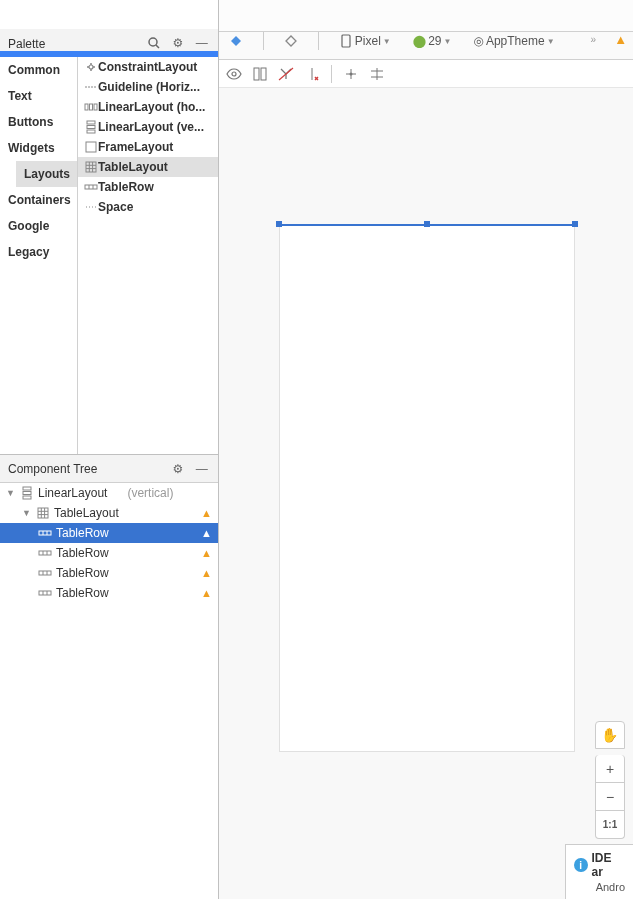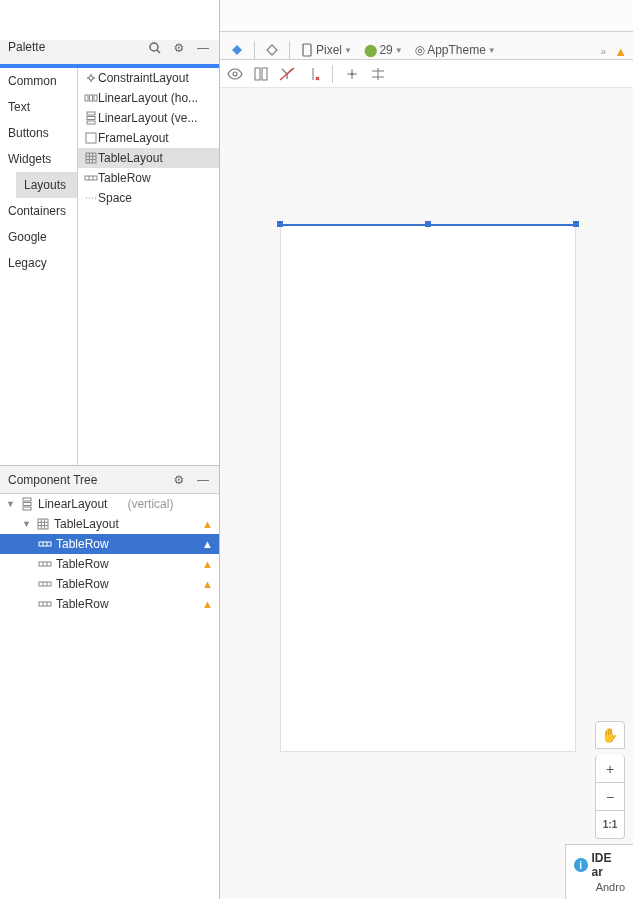--- a/index.html
+++ b/index.html
@@ -4,26 +4,26 @@
 <style>
 * { box-sizing: border-box; margin: 0; padding: 0; font-family: "Segoe UI", Arial, sans-serif; }
 body { width: 633px; height: 899px; background: #f5f5f5; font-size: 12px; color: #333; overflow: hidden; position: relative; }
 
 .top-blue-line { position: absolute; top: 0; left: 510px; width: 80px; height: 2px; background: #4a90e2; }
 
 .main-container { display: flex; height: 100%; }
 
 .left-panel { width: 220px; border-right: 1px solid #c0c0c0; background: #fff; display: flex; flex-direction: column; }
 
-.palette-header { height: 28px; display: flex; align-items: flex-start; padding: 0 8px; border-bottom: 4px solid #3b82f6; background: #f3f3f3; margin-top: 40px; }
+.palette-header { height: 28px; display: flex; align-items: flex-end; padding: 0 8px; border-bottom: 6px solid #3b82f6; background: #f3f3f3; margin-top: 29px; }
 .palette-title { flex: 1; font-size: 12px; }
 .palette-icons { display: flex; gap: 8px; align-items: center; }
 .icon-btn { width: 16px; height: 16px; display: flex; align-items: center; justify-content: center; cursor: pointer; color: #666; }
 
-.palette-body { display: flex; flex: 0 0 auto; height: 398px; border-bottom: 1px solid #c0c0c0; }
+.palette-body { display: flex; flex: 0 0 auto; height: 398px; border-bottom: 1px solid #c0c0c0; font-weight: bold; }
 .category-list { width: 78px; border-right: 1px solid #d0d0d0; background: #fff; }
 .category-item { padding: 6px 8px; cursor: pointer; font-size: 12px; }
 .category-item.selected { background: #e0e0e0; margin-left: 16px; }
 
 .widget-list { flex: 1; background: #fff; overflow: hidden; }
 .widget-item { display: flex; align-items: center; padding: 3px 6px; cursor: pointer; font-size: 12px; white-space: nowrap; overflow: hidden; }
 .widget-item.selected { background: #e0e0e0; }
 .widget-icon { width: 14px; height: 14px; flex-shrink: 0; display: flex; align-items: center; justify-content: center; color: #888; }
 
 .tree-header { height: 28px; display: flex; align-items: center; padding: 0 8px; border-bottom: 1px solid #d0d0d0; background: #f3f3f3; }
@@ -38,21 +38,21 @@
 .tree-icon { width: 14px; height: 14px; display: flex; align-items: center; justify-content: center; color: #888; }
 .tree-item.selected .tree-icon { color: #fff; }
 .tree-hint { color: #999; margin-left: 16px; }
 .tree-warning { margin-left: auto; color: #f0a020; font-size: 11px; }
 .tree-item.selected .tree-warning { color: #fff; }
 
 .right-panel { flex: 1; display: flex; flex-direction: column; background: #fcfcfc; position: relative; }
 
 .top-spacer { height: 32px; border-bottom: 1px solid #d0d0d0; }
 
-.design-toolbar { height: 28px; display: flex; align-items: flex-end; padding: 0 6px; border-bottom: 1px solid #d0d0d0; gap: 4px; background: #fafafa; }
+.design-toolbar { height: 28px; display: flex; align-items: flex-start; padding: 0 6px; border-bottom: 1px solid #d0d0d0; gap: 14px; background: #fafafa; }
 .toolbar-sep { width: 1px; height: 18px; background: #ccc; margin: 0 2px; }
 .toolbar-item { display: flex; align-items: center; gap: 2px; padding: 2px 4px; cursor: pointer; font-size: 12px; color: #555; }
 .toolbar-item svg { width: 14px; height: 14px; }
 .chevron-sm { font-size: 8px; color: #888; }
 .warn-tri { color: #f0a020; font-size: 13px; margin-left: auto; }
 
 .design-toolbar2 { height: 28px; display: flex; align-items: center; padding: 0 6px; border-bottom: 1px solid #e6e6e6; gap: 8px; background: #fff; }
 .tb2-icon { width: 18px; height: 18px; display: flex; align-items: center; justify-content: center; color: #777; cursor: pointer; }
 
 .canvas-area { flex: 1; position: relative; background: #f8f8f8; }
@@ -117,20 +117,28 @@
               <svg width="14" height="14" viewBox="0 0 14 14">
                 <path class="svg-constraint" d="M3,7 L5,7 M9,7 L11,7 M7,3 L7,5 M7,9 L7,11"></path>
                 <circle cx="7" cy="7" r="2" fill="none" stroke="#888" stroke-width="1.2"></circle>
               </svg>
             </span>
           <span>ConstraintLayout</span>
         </div>
         <div class="widget-item">
           <span class="widget-icon">
               <svg width="14" height="14" viewBox="0 0 14 14">
+                <line x1="1" y1="7" x2="13" y2="7" stroke="#888" stroke-dasharray="2,1"></line>
+              </svg>
+            </span>
+          <span>Guideline (Horiz...</span>
+        </div>
+        <div class="widget-item">
+          <span class="widget-icon">
+              <svg width="14" height="14" viewBox="0 0 14 14">
                 <rect x="1" y="4" width="3" height="6" fill="none" stroke="#888"></rect>
                 <rect x="5.5" y="4" width="3" height="6" fill="none" stroke="#888"></rect>
                 <rect x="10" y="4" width="3" height="6" fill="none" stroke="#888"></rect>
               </svg>
             </span>
           <span>LinearLayout (ho...</span>
         </div>
         <div class="widget-item">
           <span class="widget-icon">
               <svg width="14" height="14" viewBox="0 0 14 14">

